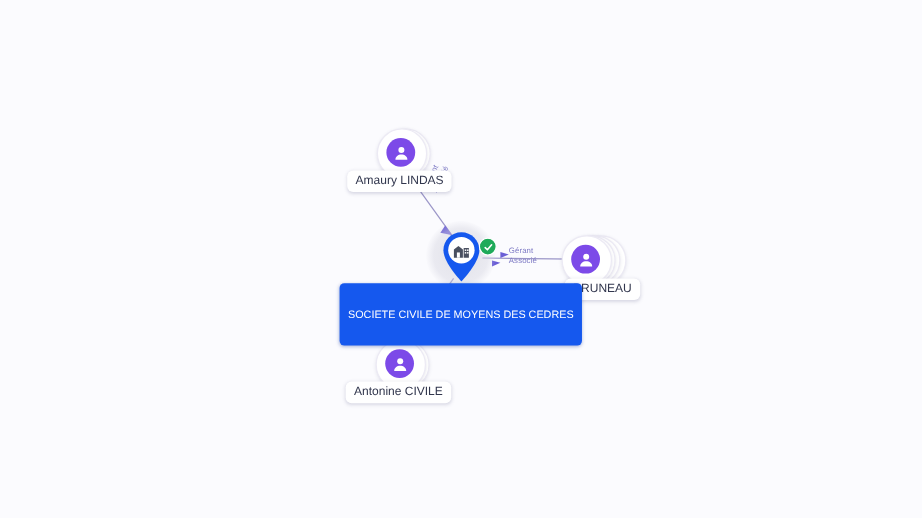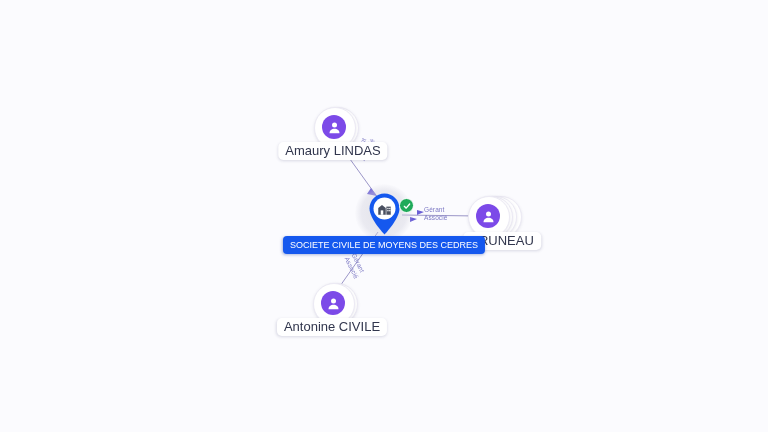--- a/index.html
+++ b/index.html
@@ -95,21 +95,21 @@
     display: flex;
     align-items: center;
     justify-content: center;
   }
   .avatar-circle svg { display: block; }
 
   .node-label {
     position: absolute;
     background: #ffffff;
     color: #31364d;
-    font-size: 13px;
+    font-size: 10px;
     line-height: 12px;
     padding: 3px 7px;
     border-radius: 5px;
     white-space: nowrap;
     box-shadow: 0 1px 3px rgba(60,60,110,0.18);
     transform: translateX(-50%);
     text-align: right;
   }
 
   
@@ -162,21 +162,21 @@
 
   .company-label {
     position: absolute;
     left: 384px;
     top: 236px;
     transform: translateX(-50%);
     background: #1558ee;
     color: #ffffff;
     font-size: 9px;
     line-height: 12px;
-    padding: 3px 7px;
+    padding: 20px 7px;
     border-radius: 4px;
     white-space: nowrap;
     box-shadow: 0 1px 3px rgba(30,60,160,0.35);
     z-index: 30;
   }
 </style>
 </head>
 <body style="background: rgb(251, 251, 254);">
 
 <div id="graph-canvas">

